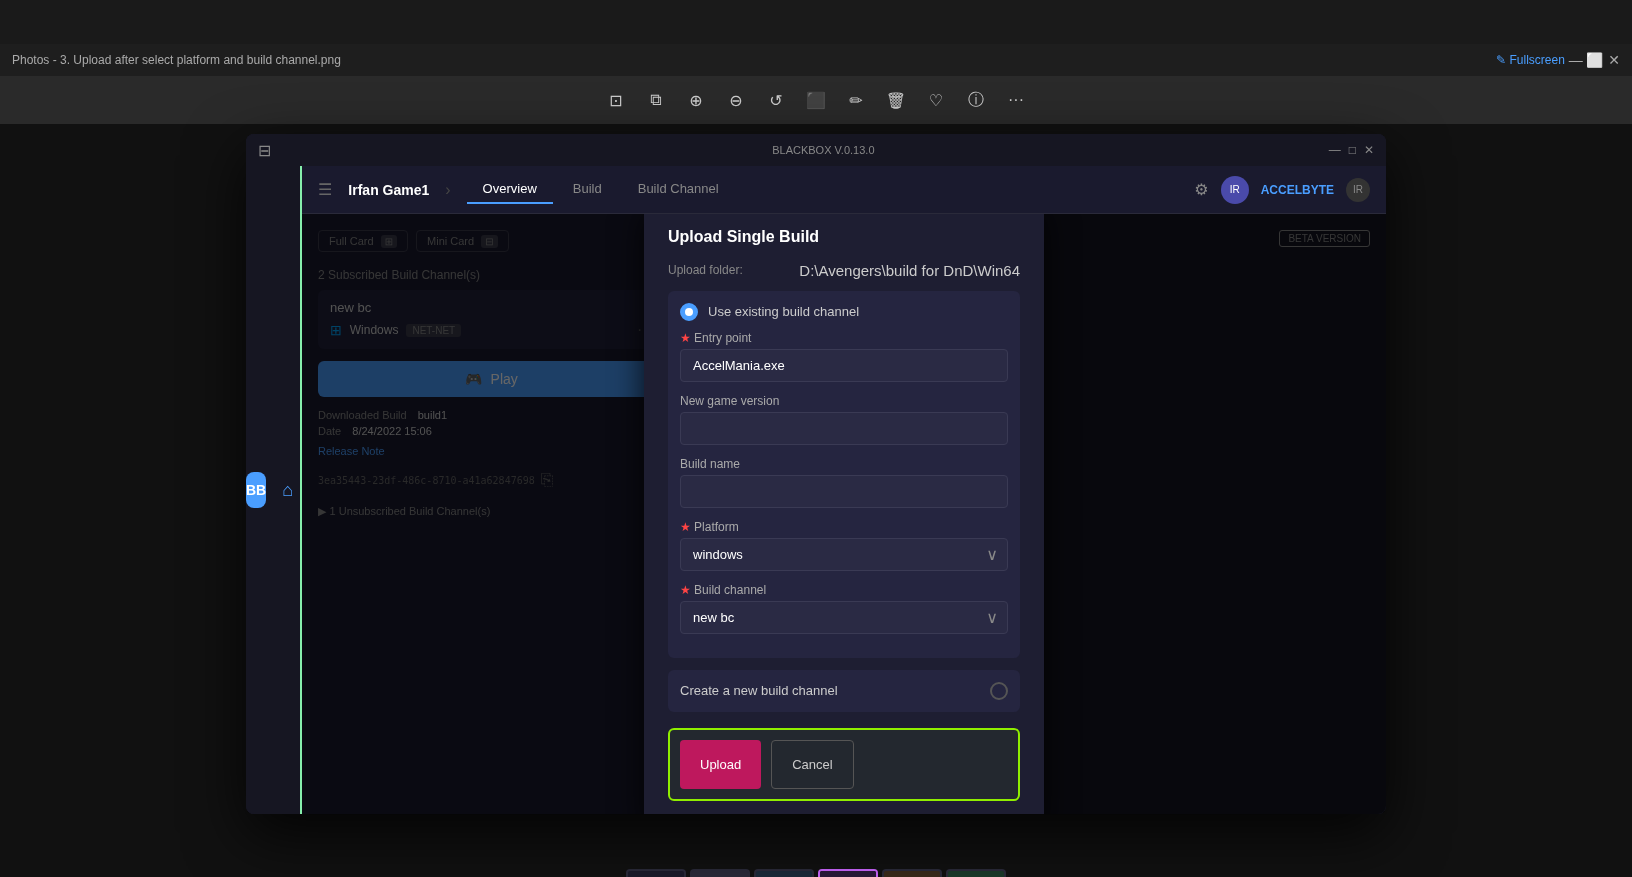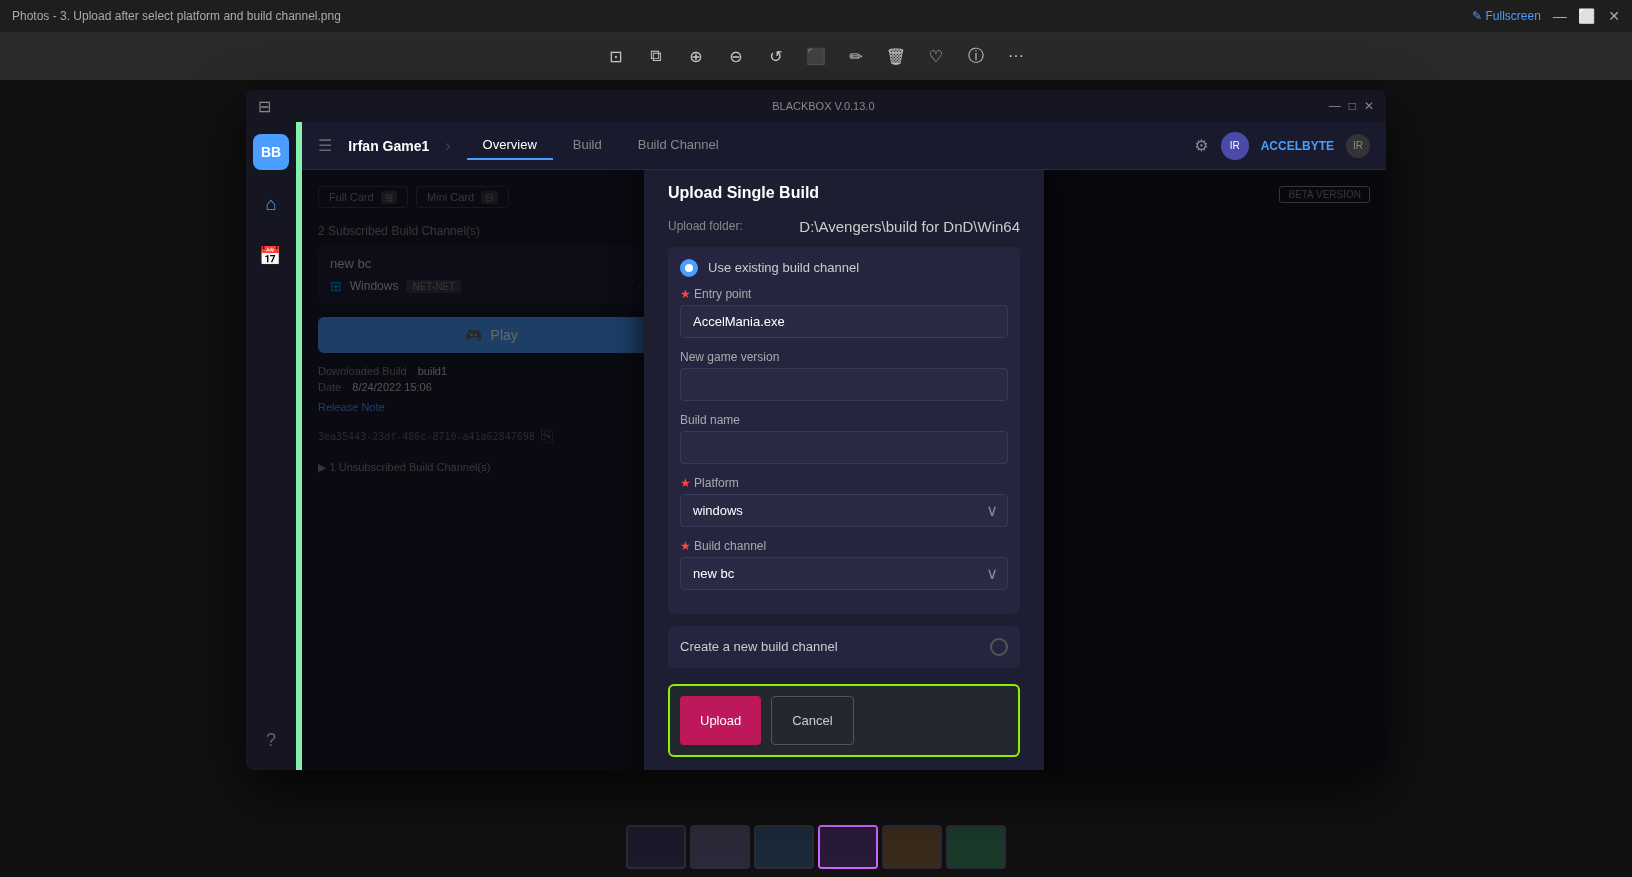--- a/index.html
+++ b/index.html
@@ -15,23 +15,24 @@
     
     .title-bar {
       background: #1e1e1e;
       height: 32px;
       display: flex;
       align-items: center;
       padding: 0 12px;
       color: #aaa;
       font-size: 12px;
       justify-content: space-between;
+      margin-top: 44px;
     }
     .title-bar-left { display: flex; align-items: center; gap: 8px; }
-    .title-bar-controls { display: flex; gap: 12px; align-items: center; }
+    .title-bar-controls { display: flex; gap: 4px; align-items: center; }
     .title-bar-btn { color: #aaa; font-size: 14px; cursor: pointer; }
 
     
     .photo-toolbar {
       background: #2a2a2a;
       height: 48px;
       display: flex;
       align-items: center;
       justify-content: center;
       gap: 4px;
@@ -96,25 +97,25 @@
       display: flex;
       flex: 1;
       overflow: hidden;
     }
 
     
     .sidebar {
       width: 56px;
       background: #161622;
       display: flex;
-      flex-direction: column;
+      flex-direction: row;
       align-items: center;
       padding: 12px 0;
       gap: 16px;
-      border-right: 6px solid #86efac;
+      border-right: 2px solid #86efac;
     }
     .sidebar-icon {
       width: 36px;
       height: 36px;
       border-radius: 8px;
       display: flex;
       align-items: center;
       justify-content: center;
       cursor: pointer;
       color: #666;

